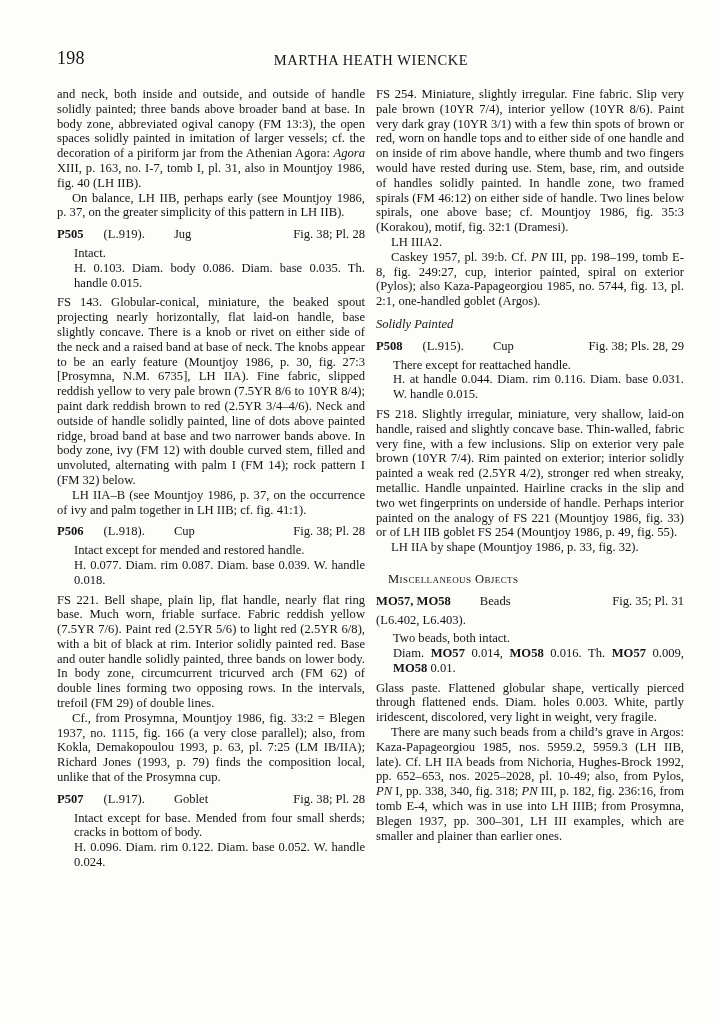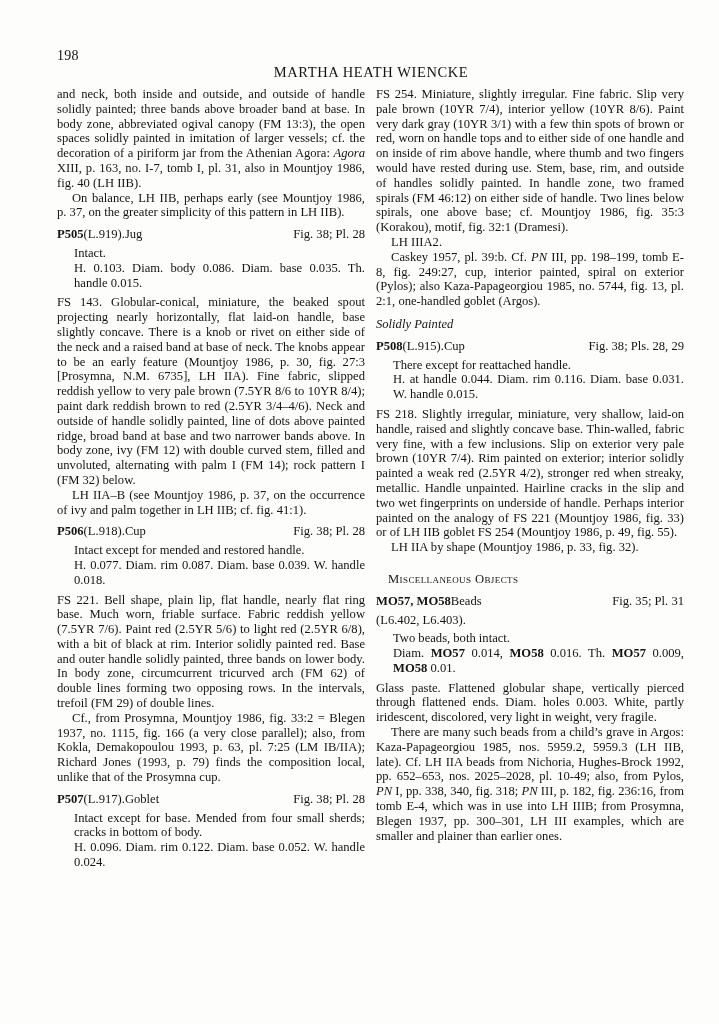--- a/index.html
+++ b/index.html
@@ -16,28 +16,28 @@
   }
   .page-header {
     position: relative;
     height: 18px;
     margin-bottom: 21px;
   }
   .page-num {
     position: absolute;
     left: 0;
     top: 0;
-    font-size: 14px;
+    font-size: 18px;
     letter-spacing: 0.3px;
   }
   .running-title {
     position: absolute;
     left: 0;
     right: 0;
-    top: 16px;
+    top: 4px;
     text-align: center;
     font-size: 14.5px;
     letter-spacing: 0.6px;
   }
   .columns {
     display: flex;
     gap: 11px;
   }
   .col {
     width: 308px;
@@ -47,24 +47,25 @@
   }
   .p { margin: 0; }
   .indent { text-indent: 15px; }
   .details { padding-left: 17px; }
   .desc { margin-top: 5px; }
   .entry-head {
     display: flex;
     align-items: flex-start;
     margin: 7px 0 4px 0;
     white-space: nowrap;
+    gap: 15px;
   }
   .eid { font-weight: bold; }
-  .elot { }
-  .ename { }
+  .elot { margin-left: 5px; }
+  .ename { margin-left: 14px; }
   .eref { margin-left: auto; }
   .lot-line { margin: 0 0 4px 0; }
   .section-ital {
     font-style: italic;
     margin: 8px 0 4px 0;
     text-align: left;
   }
   .section-sc {
     font-variant: small-caps;
     letter-spacing: 0.4px;

